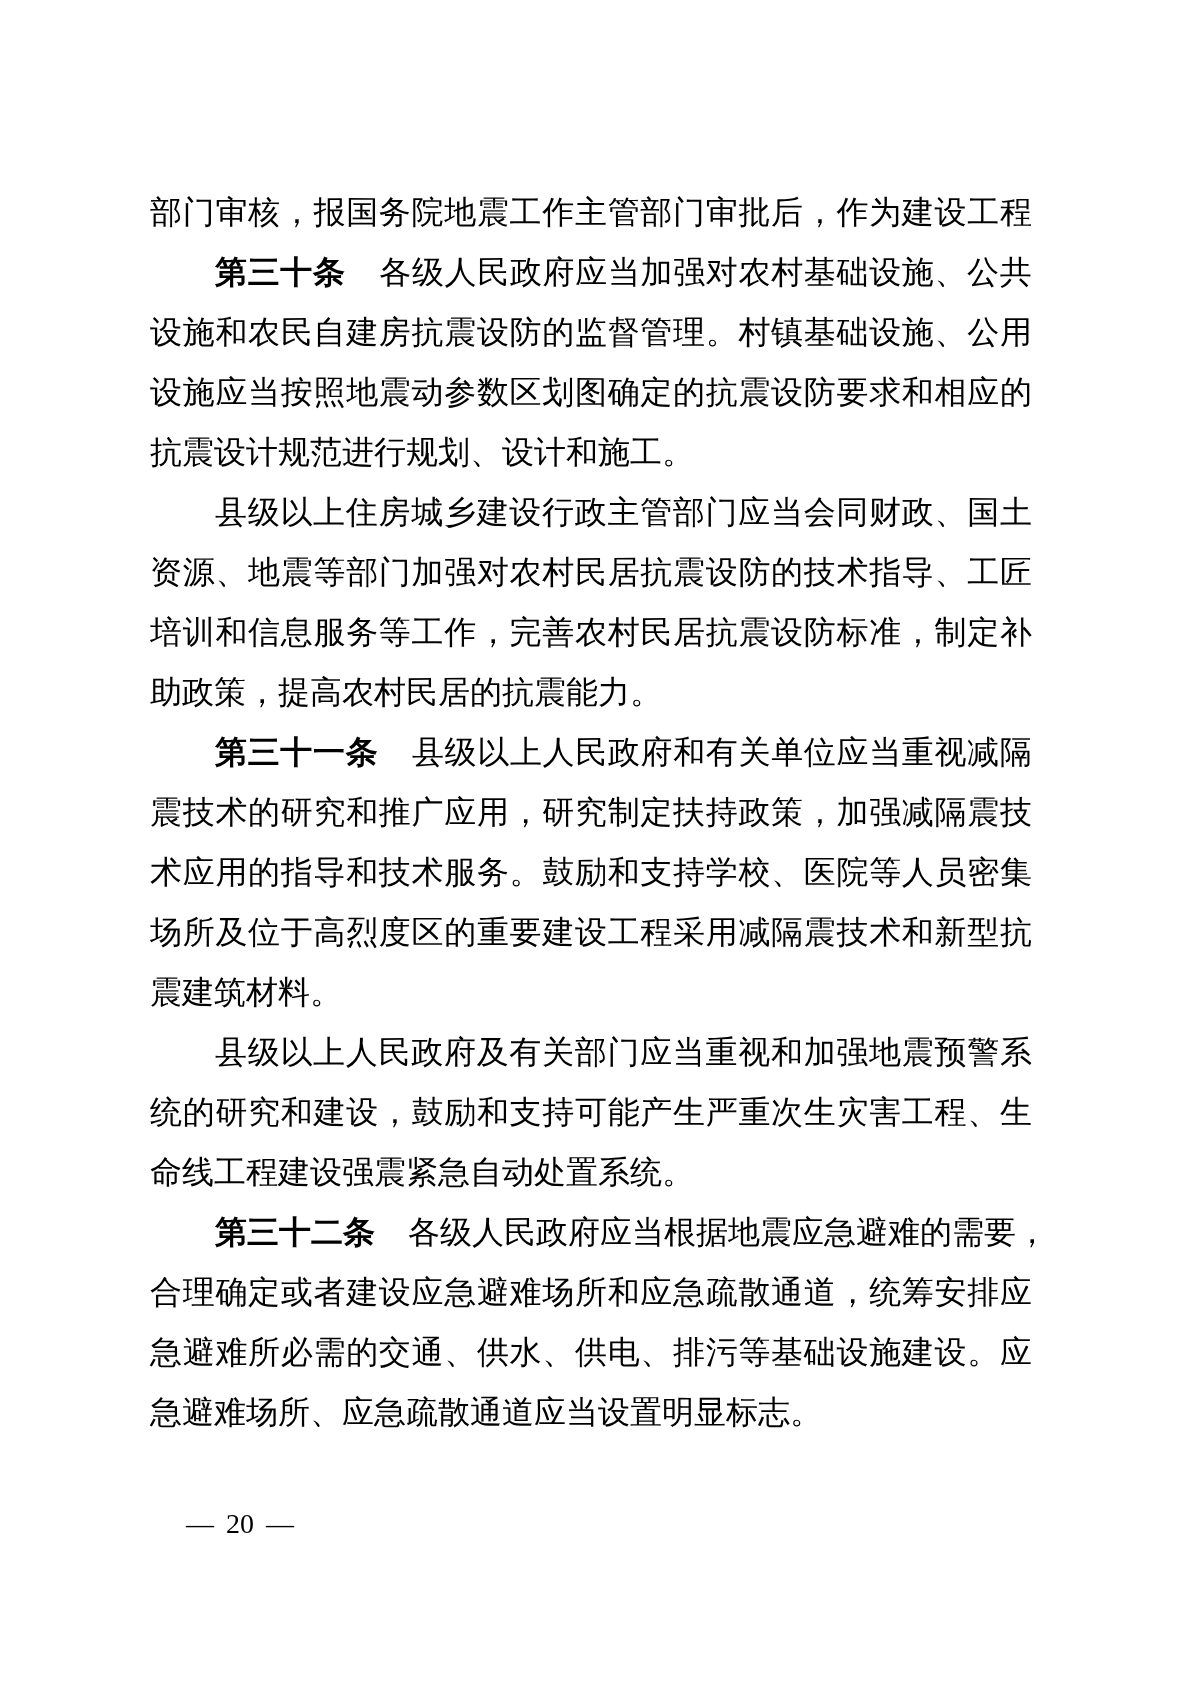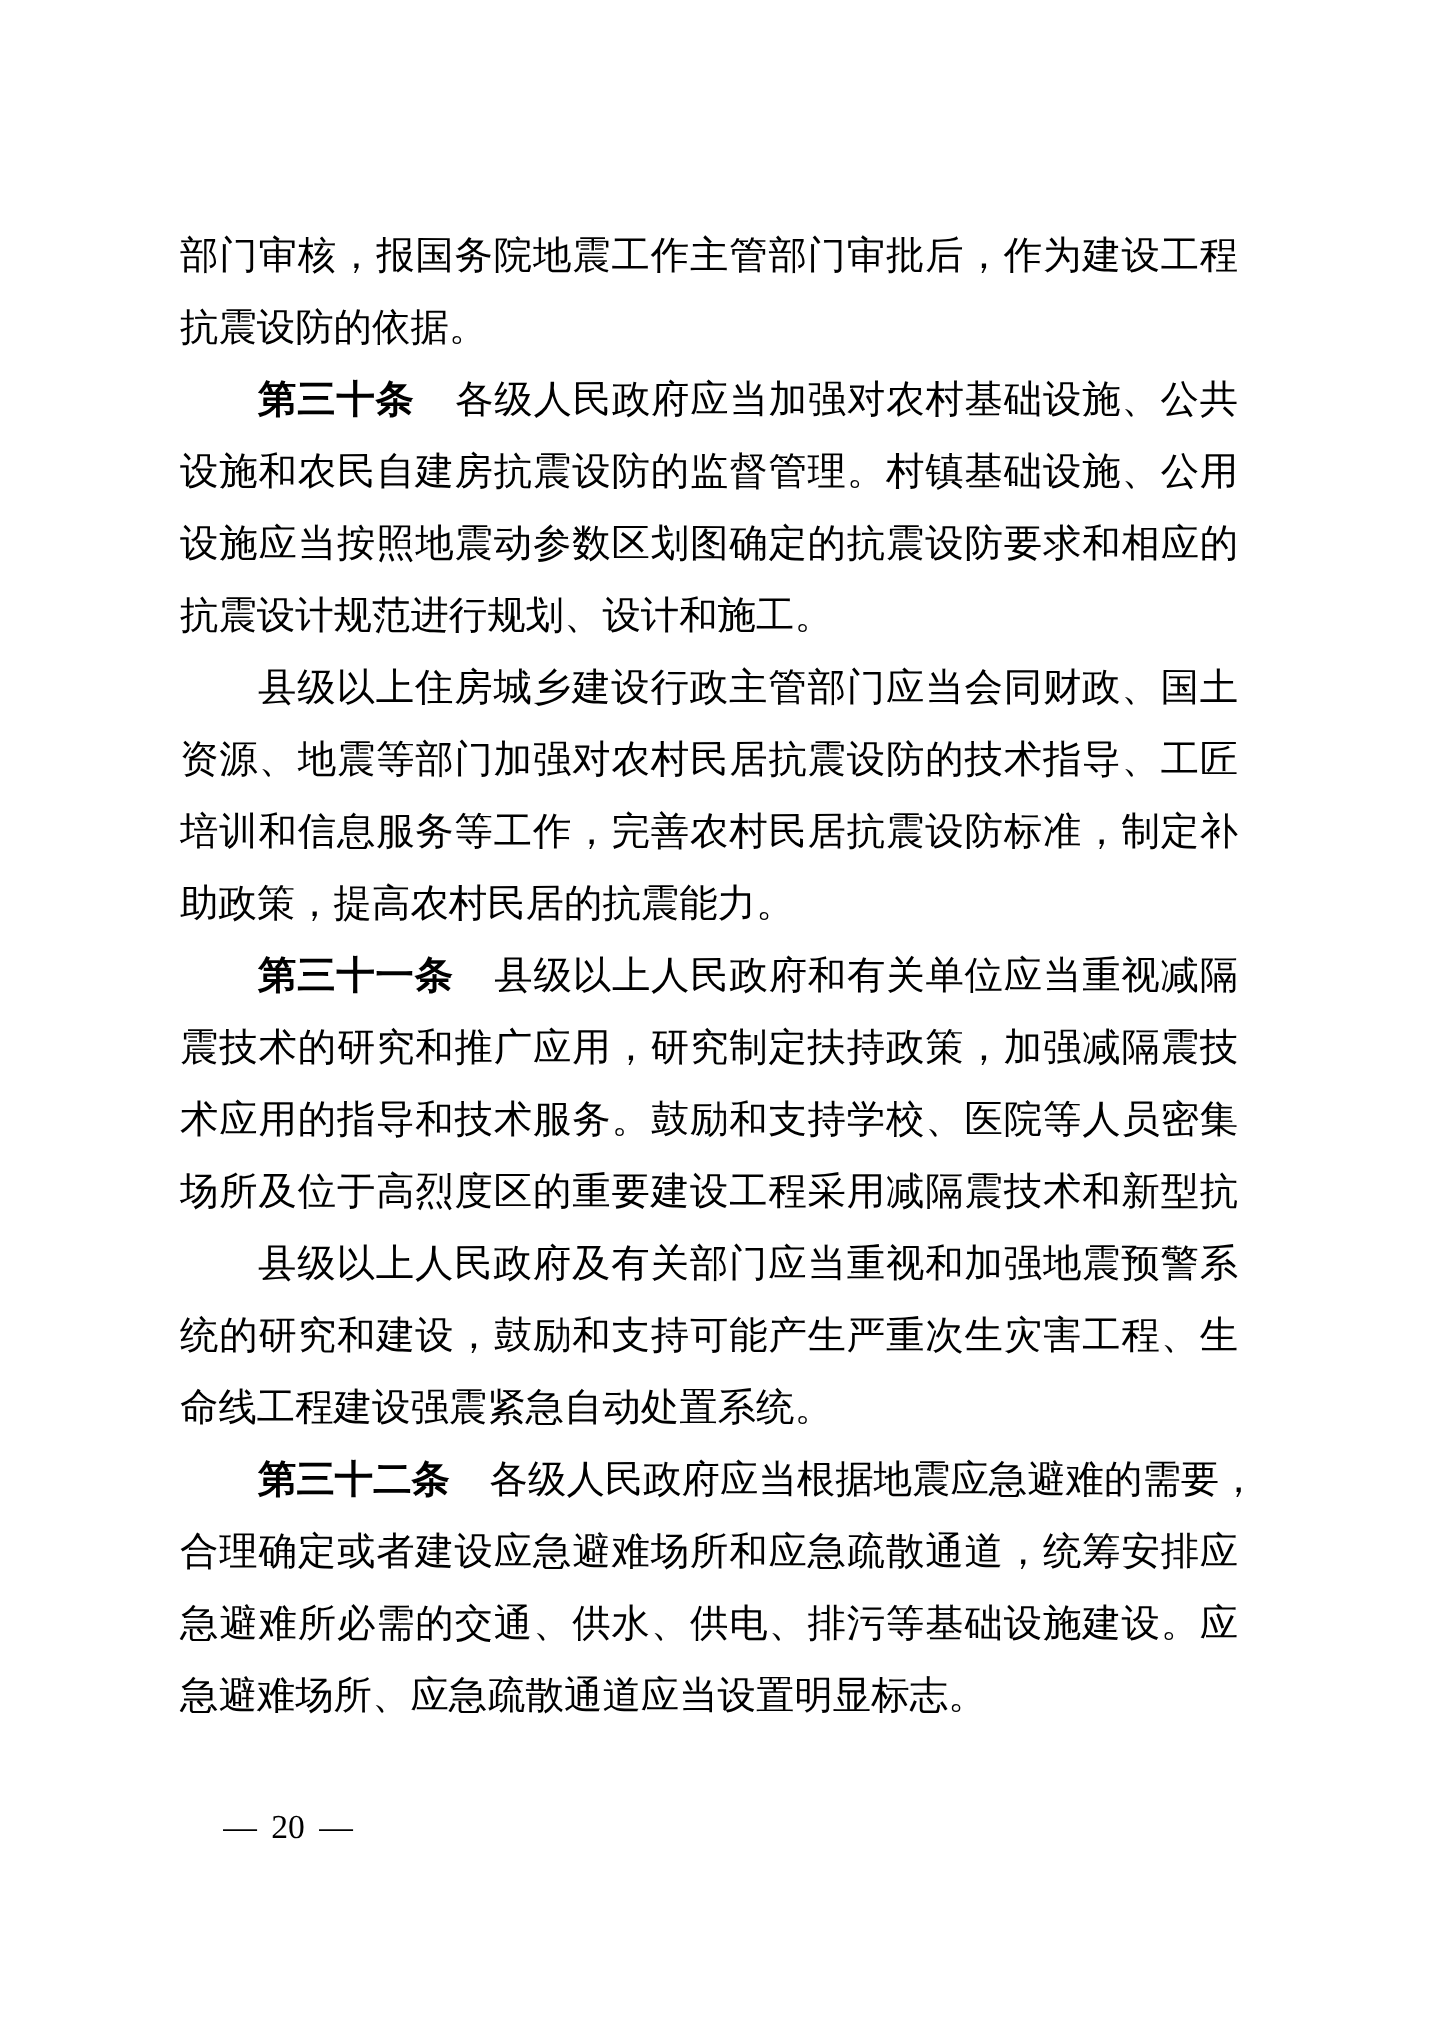--- a/index.html
+++ b/index.html
@@ -87,21 +87,20 @@
         <span class="ch">批</span>
         <span class="ch">后</span>
         <span class="ch">，</span>
         <span class="ch">作</span>
         <span class="ch">为</span>
         <span class="ch">建</span>
         <span class="ch">设</span>
         <span class="ch">工</span>
         <span class="ch">程</span>
       </div>
-      <div class="line"><span class="ch">抗</span><span class="ch">震</span><span class="ch">设</span><span class="ch">防</span><span class="ch">的</span><span class="ch">依</span><span class="ch">据</span><span class="ch">。</span></div>
       <div class="line justify indent">
         <span class="ch bold">第</span>
         <span class="ch bold">三</span>
         <span class="ch bold">十</span>
         <span class="ch bold">条</span>
         <span class="gapcell"></span>
         <span class="ch">各</span>
         <span class="ch">级</span>
         <span class="ch">人</span>
         <span class="ch">民</span>
@@ -374,20 +373,21 @@
         <span class="ch">减</span>
         <span class="ch">隔</span>
         <span class="ch">震</span>
         <span class="ch">技</span>
         <span class="ch">术</span>
         <span class="ch">和</span>
         <span class="ch">新</span>
         <span class="ch">型</span>
         <span class="ch">抗</span>
       </div>
+      <div class="line"><span class="ch">震</span><span class="ch">建</span><span class="ch">筑</span><span class="ch">材</span><span class="ch">料</span><span class="ch">。</span></div>
       <div class="line justify indent">
         <span class="ch">县</span>
         <span class="ch">级</span>
         <span class="ch">以</span>
         <span class="ch">上</span>
         <span class="ch">人</span>
         <span class="ch">民</span>
         <span class="ch">政</span>
         <span class="ch">府</span>
         <span class="ch">及</span>

